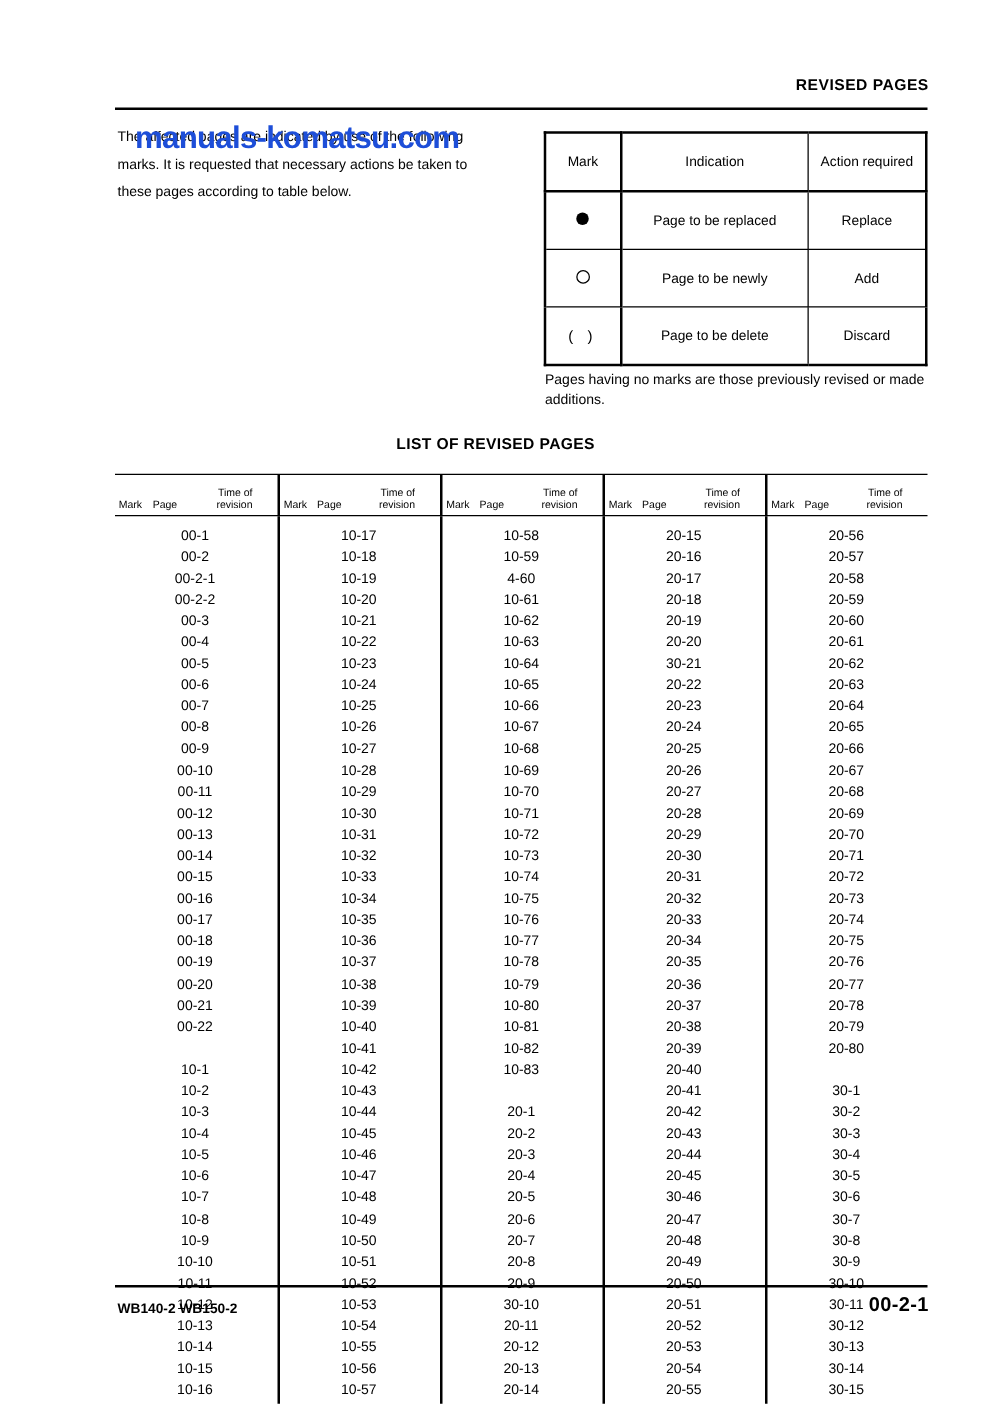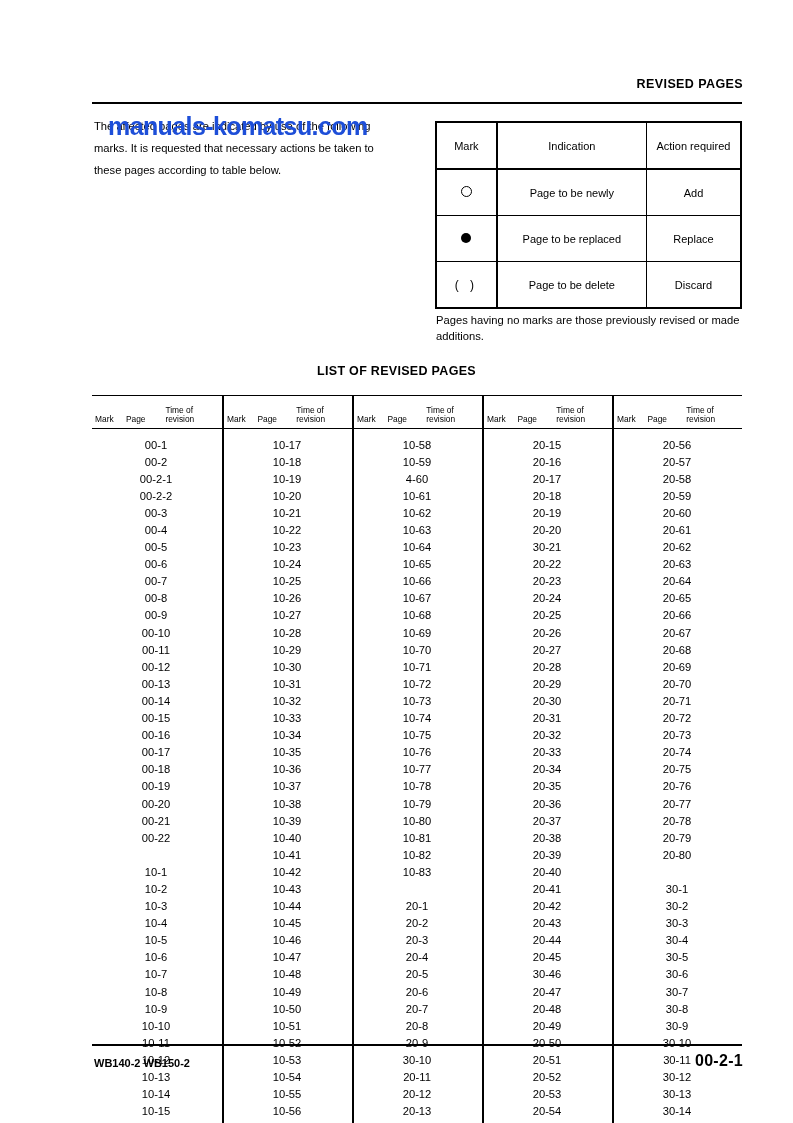--- a/index.html
+++ b/index.html
@@ -10,21 +10,21 @@
   body {
     width: 793px;
     height: 1123px;
     position: relative;
     font-family: "Liberation Sans", sans-serif;
     color: #000000;
     overflow: hidden;
   }
   .page {
     position: absolute;
-    left: 0; top: 16px;
+    left: 0; top: 0;
     width: 793px;
     height: 1083px;
   }
 
   
   .header-title {
     position: absolute;
     right: 50px;
     top: 61px;
     font-size: 12.5px;
@@ -150,21 +150,21 @@
     align-items: flex-end;
     height: 32px;
     padding-bottom: 3px;
   }
   .hd-mark, .hd-page, .hd-time {
     font-size: 8.4px;
     line-height: 9.6px;
   }
   .hd-mark { width: 33px; text-align: left; padding-left: 3px; }
   .hd-page { width: 42px; text-align: left; }
-  .hd-time { width: 55px; text-align: left; padding-right: 5px; }
+  .hd-time { width: 55px; text-align: right; padding-right: 20px; }
 
   .rev-body .rev-col {
     padding-top: 7px;
     padding-bottom: 8px;
   }
   .rev-row {
     display: flex;
     height: 17.1px;
     align-items: center;
     font-size: 11.2px;
@@ -211,28 +211,28 @@
   <div class="watermark">manuals-komatsu.com</div>
 
   <table class="mark-table">
     <tbody>
       <tr class="header-row">
         <td class="c-mark">Mark</td>
         <td class="c-ind">Indication</td>
         <td class="c-act">Action required</td>
       </tr>
       <tr>
+        <td class="c-mark"><span class="glyph-filled"></span></td>
+        <td class="c-ind">Page to be replaced</td>
+        <td class="c-act">Replace</td>
+      </tr>
+      <tr>
         <td class="c-mark"><span class="glyph-open"></span></td>
         <td class="c-ind">Page to be newly</td>
         <td class="c-act">Add</td>
-      </tr>
-      <tr>
-        <td class="c-mark"><span class="glyph-filled"></span></td>
-        <td class="c-ind">Page to be replaced</td>
-        <td class="c-act">Replace</td>
       </tr>
       <tr class="last-row">
         <td class="c-mark"><span class="glyph-paren">(  )</span></td>
         <td class="c-ind">Page to be delete</td>
         <td class="c-act">Discard</td>
       </tr>
     </tbody>
   </table>
 
   <div class="mark-note">Pages having no marks are those previously revised or made additions.</div>

